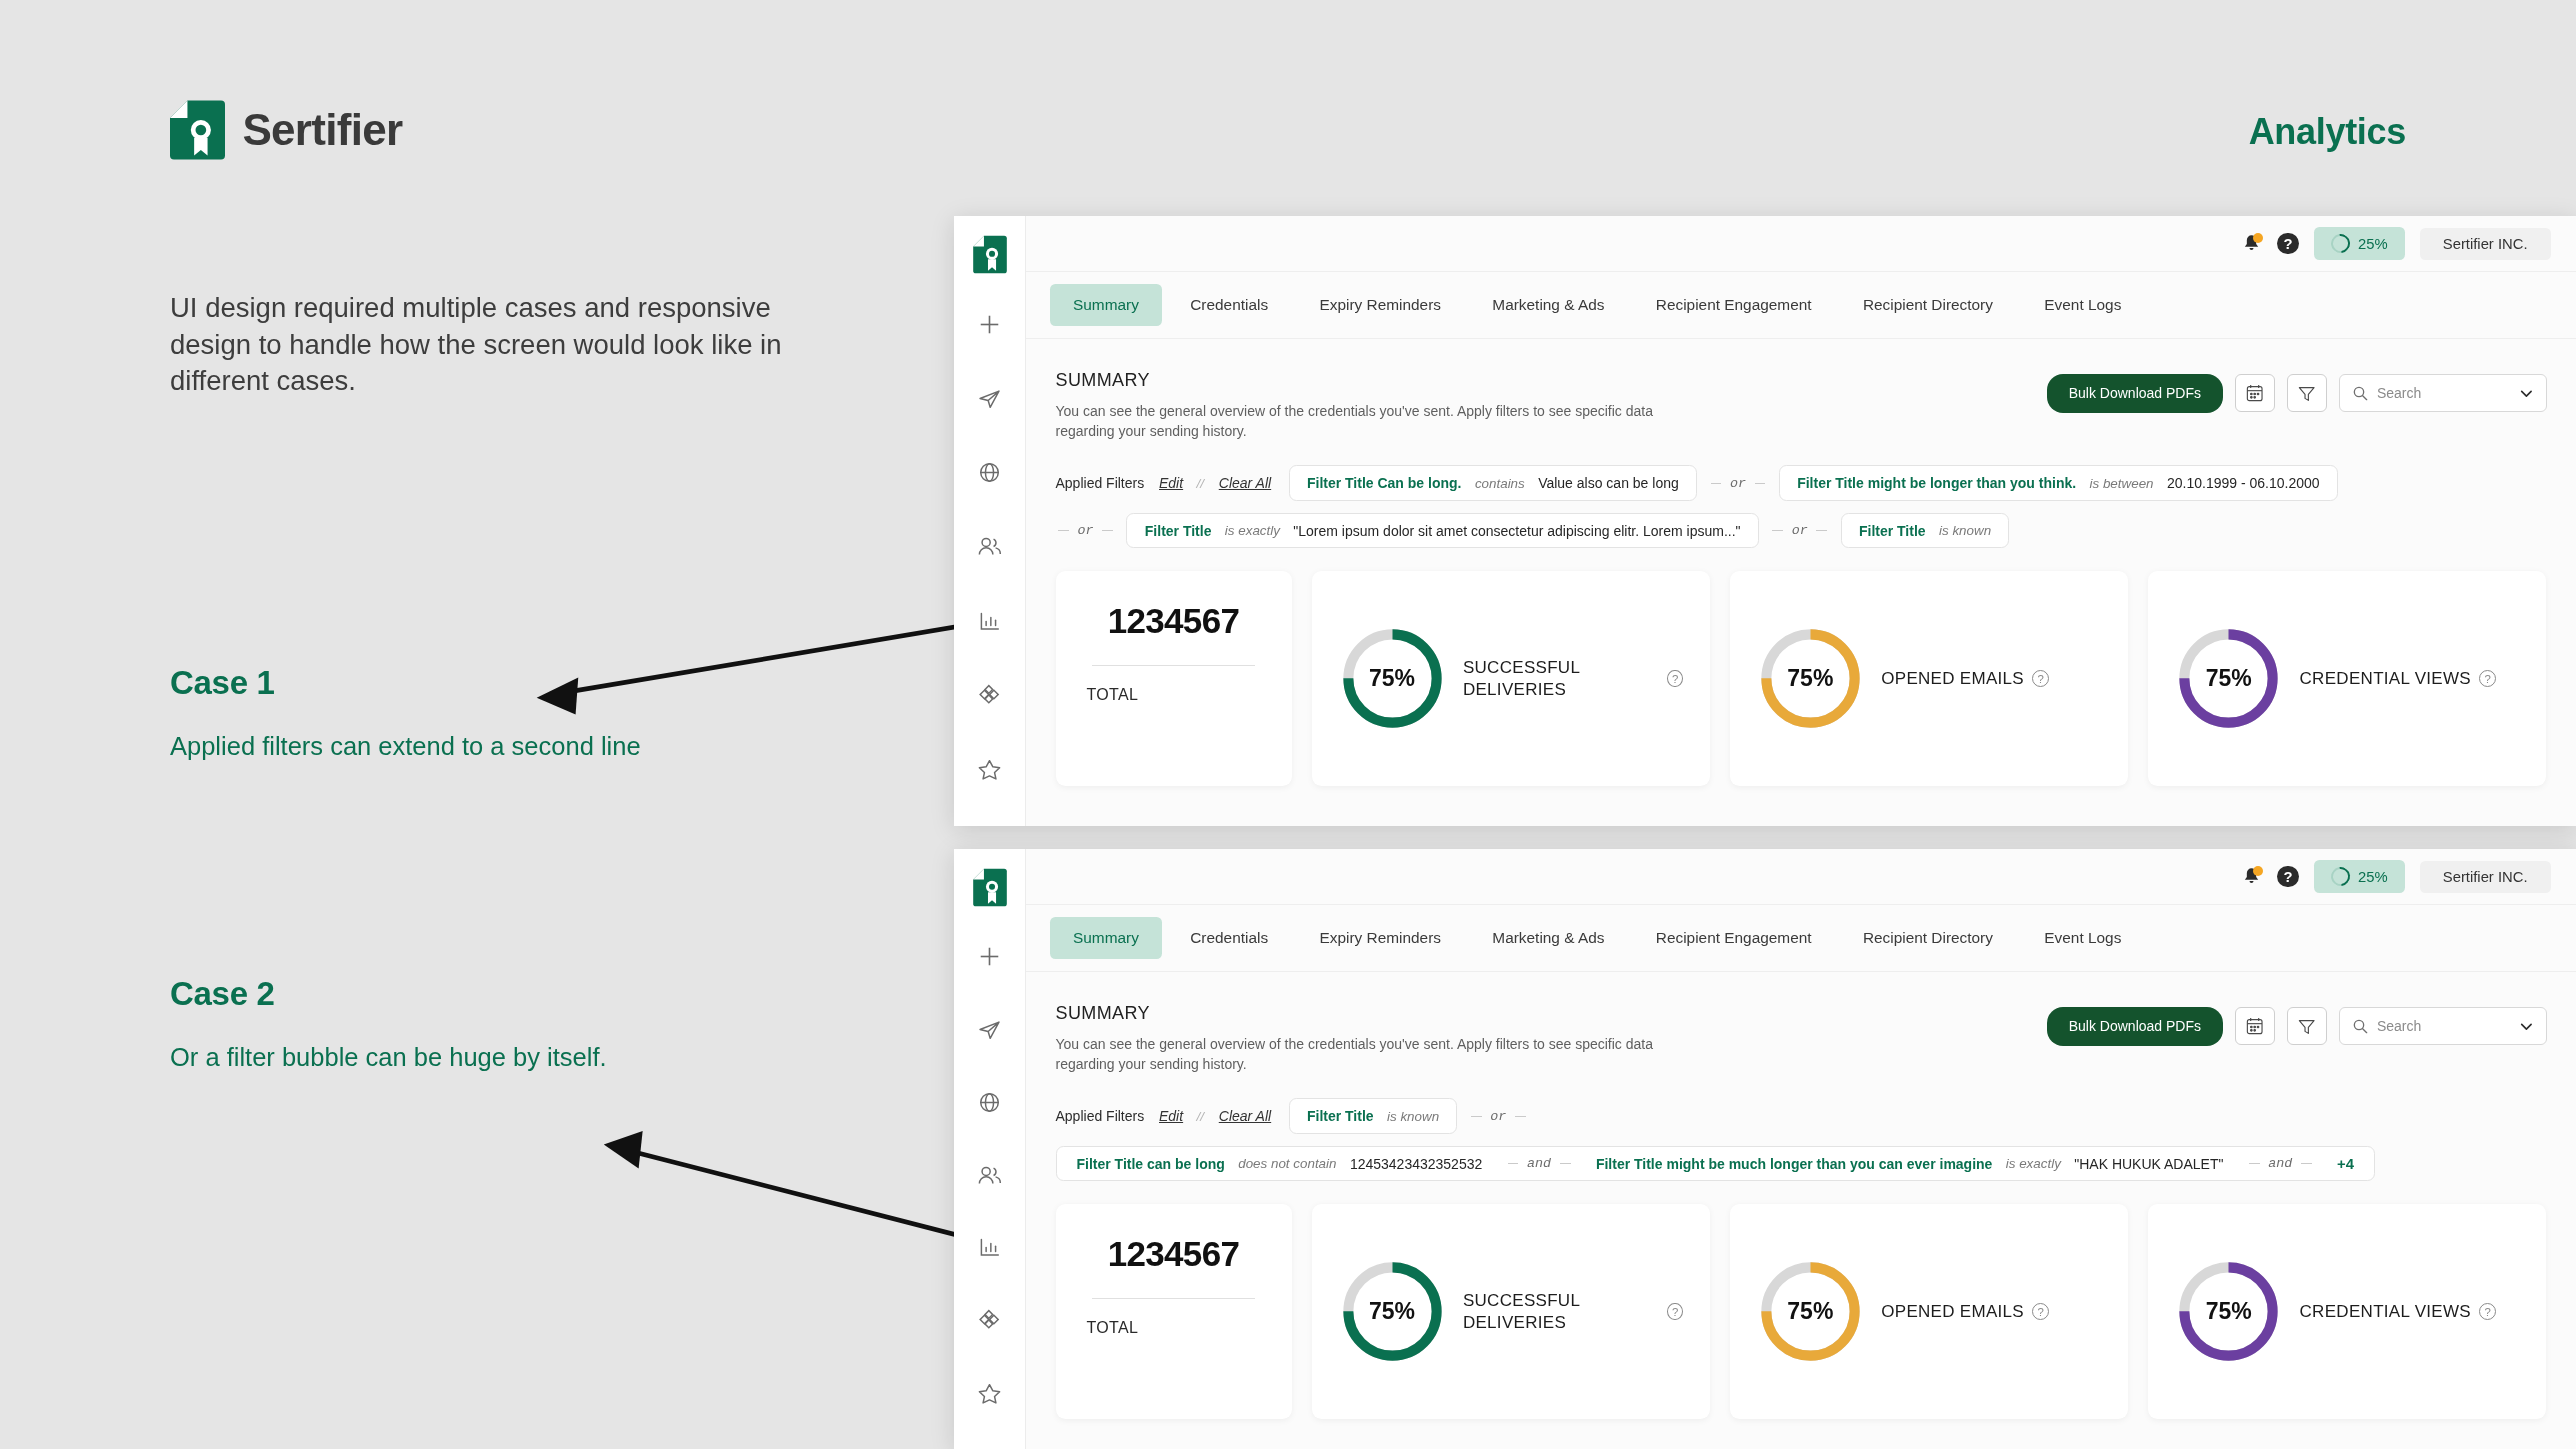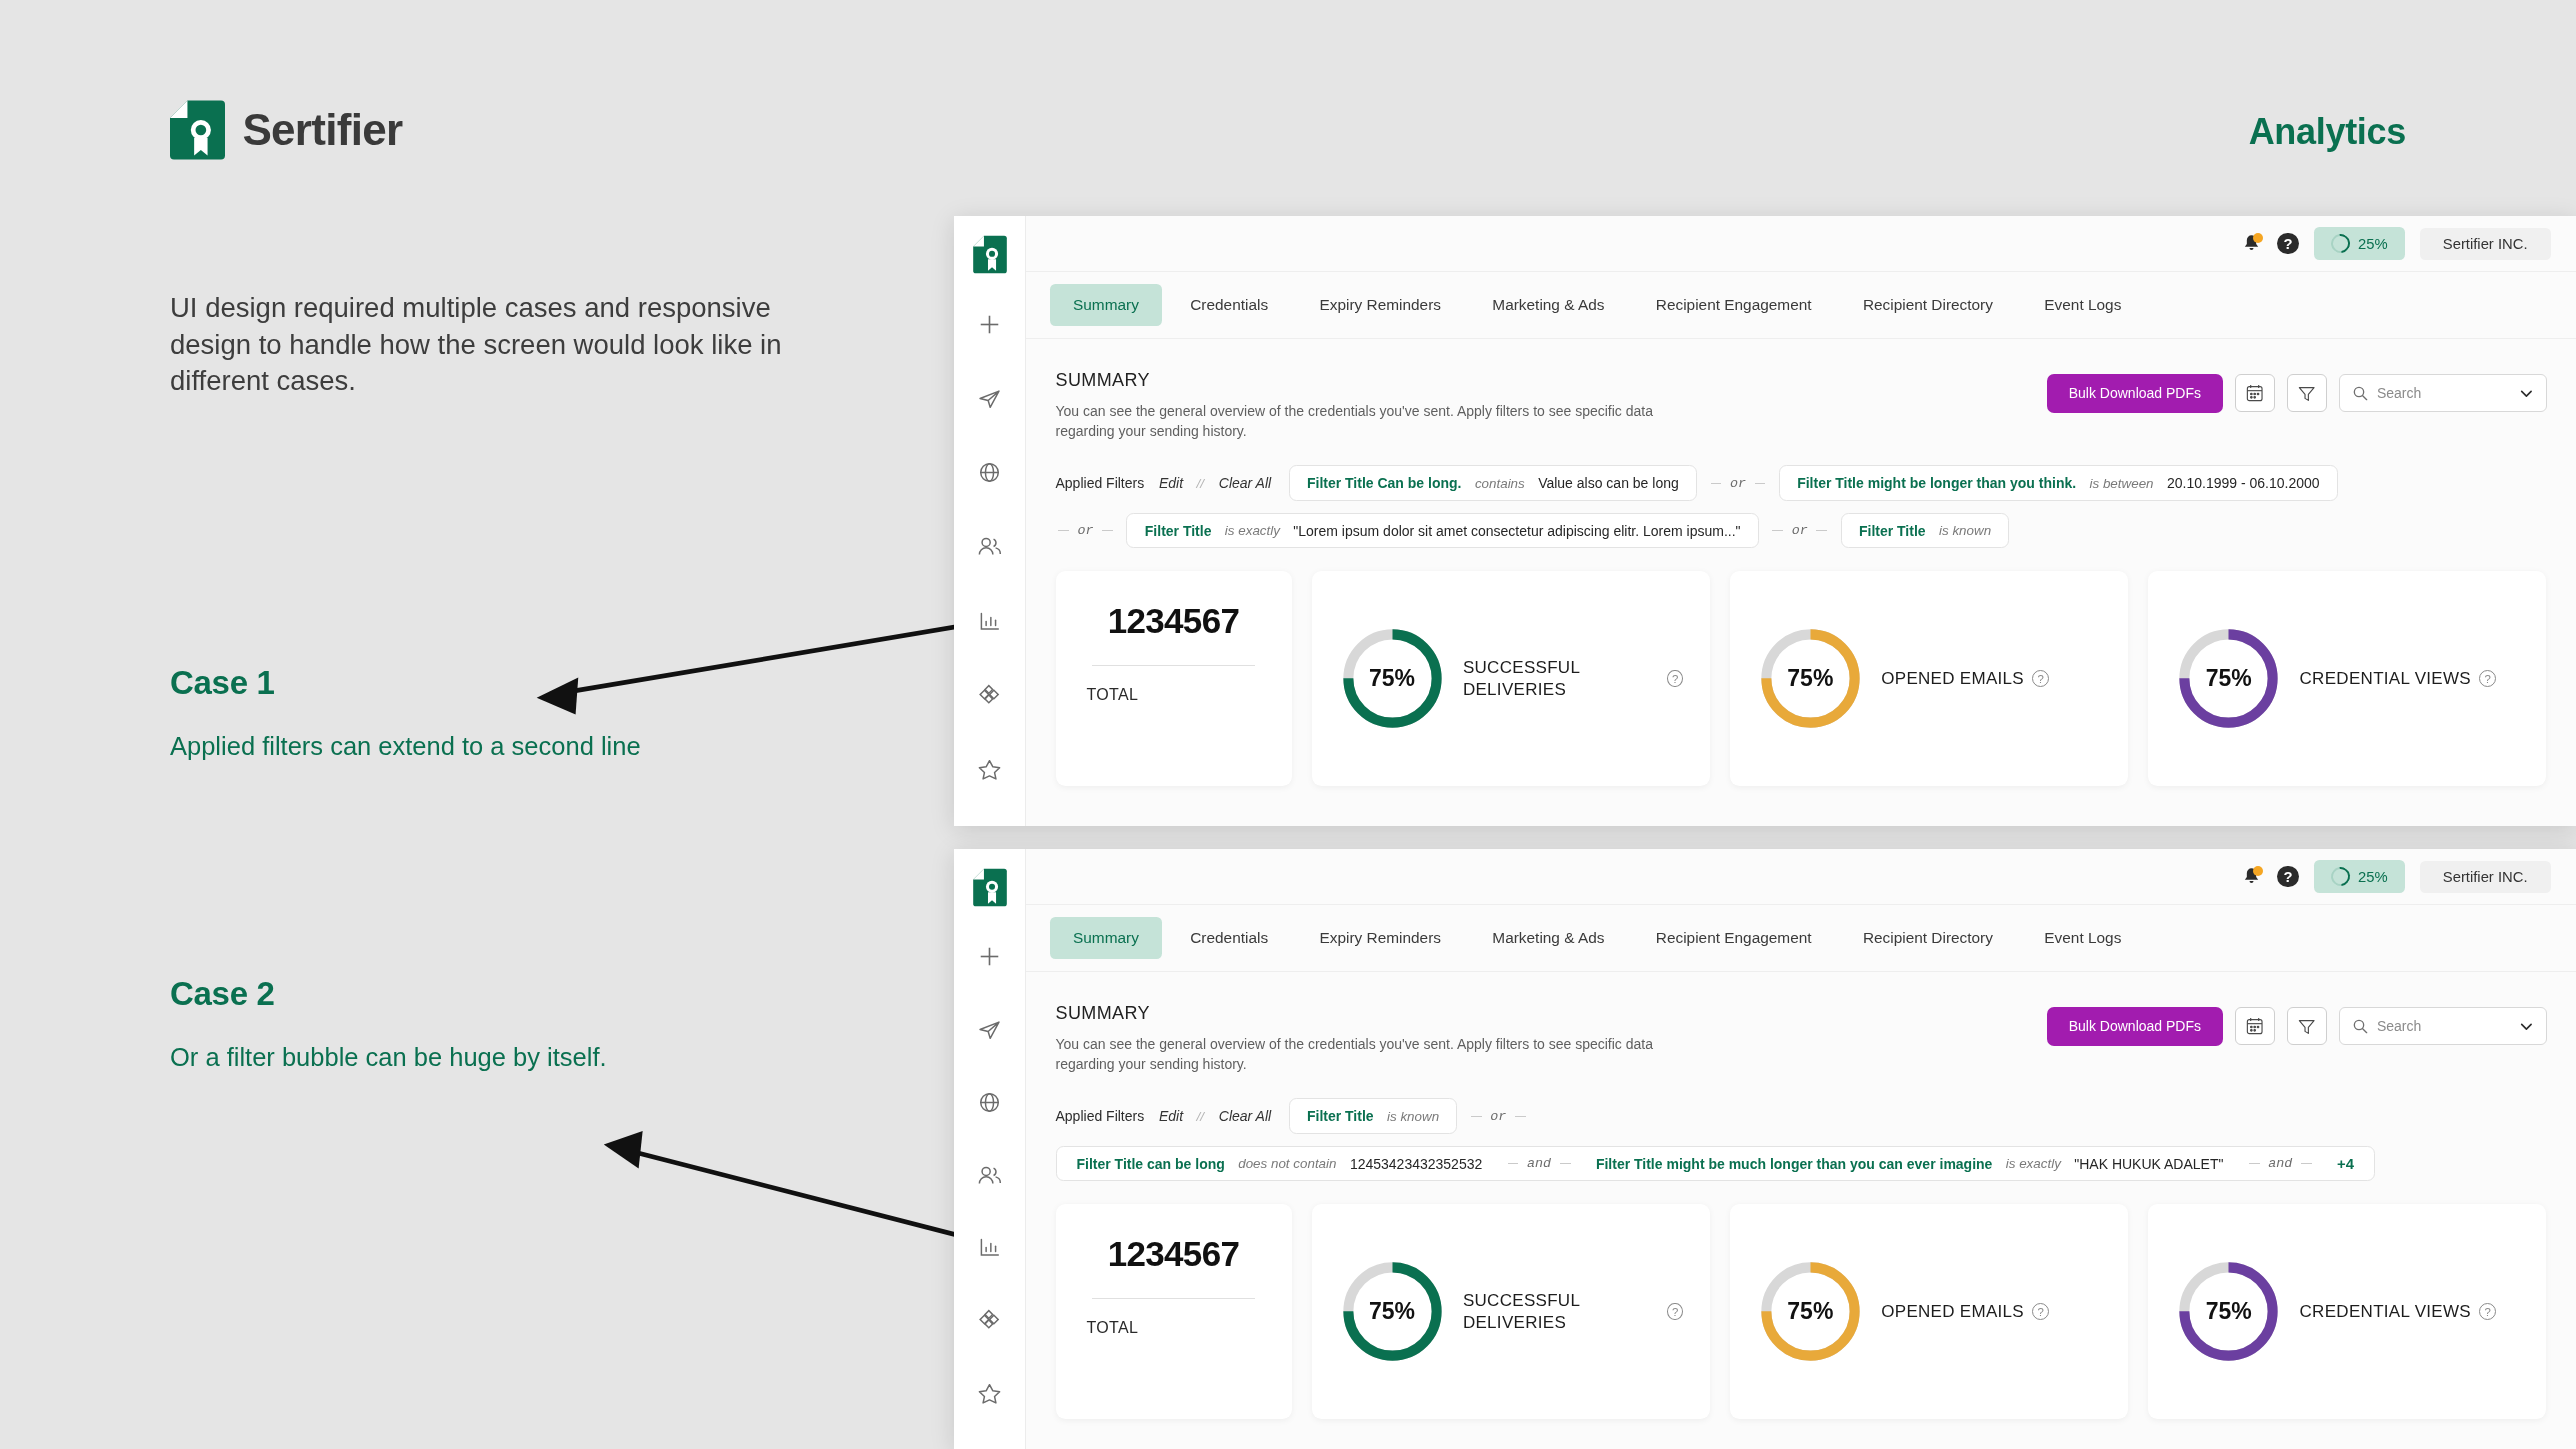--- a/index.html
+++ b/index.html
@@ -68,31 +68,31 @@
     background: #fbfbfb;
   }
   .tab { font-size: 15.4px; color: #3a3a3a; padding: 12px 23px; border-radius: 5.4px; white-space: nowrap; }
   .tab.active { background: #c5e3d8; color: #0a7050; }
 
   .body-area { padding: 31px 29.5px 0 29.5px; }
   .sec-head { display: flex; align-items: flex-start; justify-content: space-between; }
   .sec-title { font-size: 18px; color: #222; letter-spacing: 0.4px; }
   .sec-sub { margin-top: 10.7px; font-size: 14px; line-height: 1.42; color: #5f5f5f; max-width: 657px; }
   .tools { display: flex; align-items: center; gap: 12px; margin-top: 4px; }
-  .btn-primary { background: #a21caf; color: #fff; font-size: 14px; padding: 11.4px 21.5px; border-radius: 7px; white-space: nowrap; }
+  .btn-primary { background: #14532d; color: #fff; font-size: 14px; padding: 11.4px 21.5px; border-radius: 16px; white-space: nowrap; }
   .icon-btn { width: 40px; height: 38px; border: 1px solid #cfcfcf; border-radius: 6px; background:#fff; display: flex; align-items: center; justify-content: center; color: #4a4a4a; }
   .search-box { width: 208px; height: 38px; border: 1px solid #d8d8d8; border-radius: 6px; background:#fff; display: flex; align-items: center; padding: 0 12px; gap: 9.4px; }
   .search-ph { flex: 1; font-size: 14px; color: #8b8b8b; }
 
   
   .filters { margin-top: 24px; }
   .frow { display: flex; align-items: center; gap: 0; flex-wrap: nowrap; }
   .frow + .frow { margin-top: 12px; }
   .flabel { font-size: 14px; color: #2c2c2c; white-space: nowrap; }
-  .flink { font-size: 14px; color: #333; font-style: italic; white-space: nowrap; margin-left: 14.8px; }
+  .flink { font-size: 14px; color: #333; text-decoration: underline; font-style: italic; white-space: nowrap; margin-left: 14.8px; }
   .fslash { font-size: 13.4px; color: #b5b5b5; font-style: italic; margin-left: 13.4px; }
   .bubble {
     display: inline-flex; align-items: center; gap: 13.4px;
     border: 1px solid #e3e3e3; border-radius: 7.4px; background: #fff;
     padding: 8.7px 17.4px; white-space: nowrap;
   }
   .b-title { font-size: 14px; font-weight: bold; color: #0a7050; }
   .b-op { font-size: 13.4px; font-style: italic; color: #7a7a7a; }
   .b-val { font-size: 14px; color: #262626; }
   .b-plus { font-size: 14.8px; font-weight: bold; color: #0a7050; }

